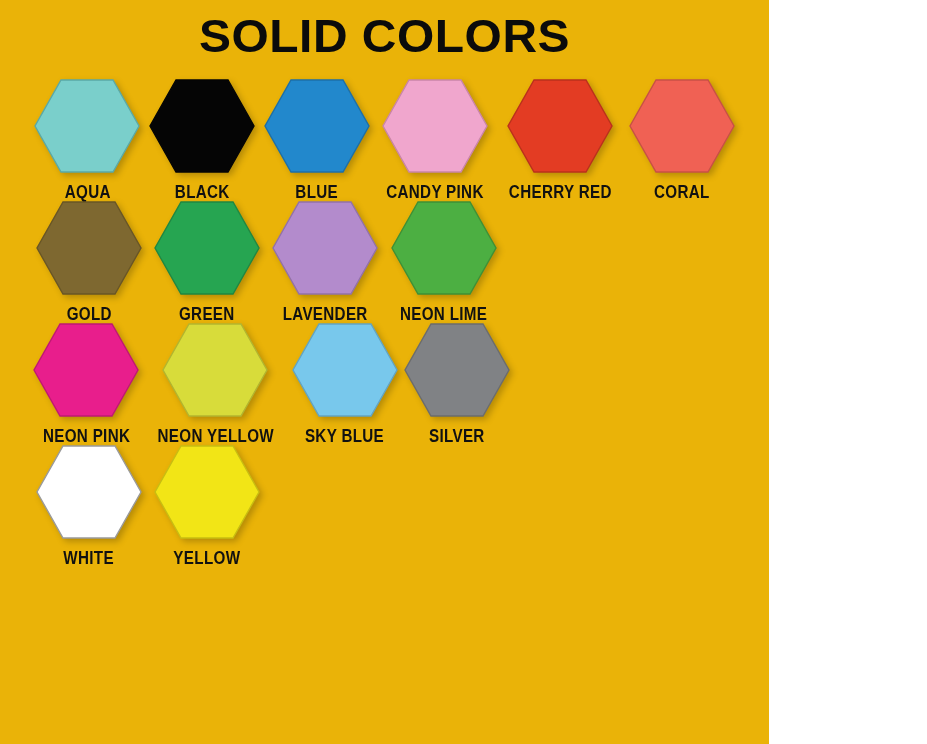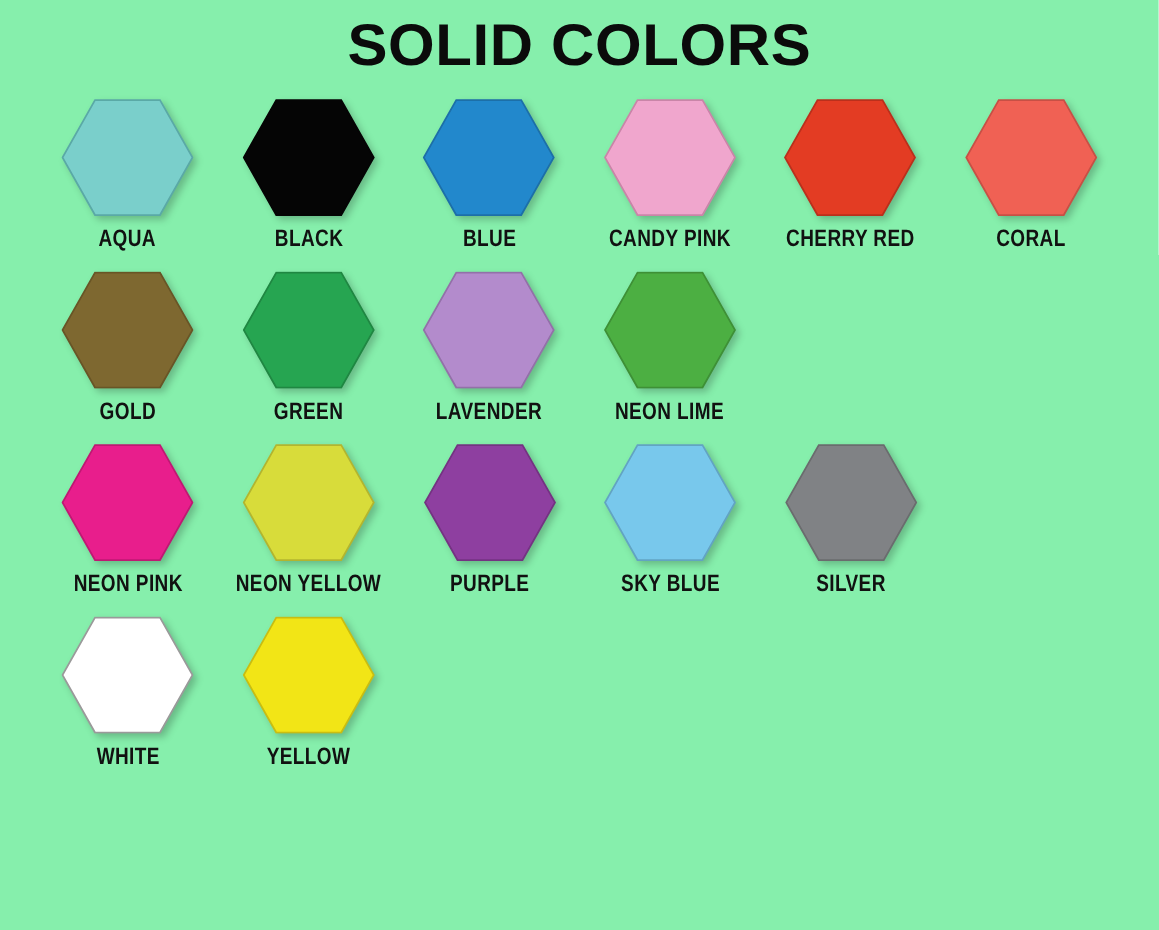--- a/index.html
+++ b/index.html
@@ -8,23 +8,23 @@
   html, body {
     width: 927px;
     height: 744px;
     background: #ffffff;
     font-family: "Liberation Sans", sans-serif;
     overflow: hidden;
   }
 
   .page {
     position: relative;
-    width: 927px;
+    width: 769px;
     height: 744px;
-    background: #86efac;
+    background: #eab308;
   }
 
   
   .title {
     text-align: center;
     font-family: "Liberation Sans", sans-serif;
     font-weight: bold;
     font-size: 47px;
     letter-spacing: 0.5px;
     color: #0b0b0b;
@@ -32,21 +32,20 @@
     line-height: 1.15;
     transform: scaleX(1.02);
   }
 
   
   .swatch-grid {
     margin-top: 16px;
     padding: 0 30px 0 30px;
     display: flex;
     flex-direction: column;
-    row-gap: 16px;
   }
 
   .swatch-row {
     display: grid;
     grid-template-columns: repeat(6, 1fr);
     column-gap: 0px;
   }
 
   .swatch {
     display: flex;
@@ -187,28 +186,20 @@
           <div class="hex-wrap">
             <svg class="hex" viewBox="0 0 106 94" preserveAspectRatio="none">
               <polygon points="27,1 79,1 105,47 79,93 27,93 1,47" fill="#D8DC3A" stroke="#B2B52F" stroke-width="1.4" stroke-linejoin="miter"></polygon>
             </svg>
           </div>
           <div class="swatch-label">NEON YELLOW</div>
         </div>
         <div class="swatch">
           <div class="hex-wrap">
             <svg class="hex" viewBox="0 0 106 94" preserveAspectRatio="none">
-              <polygon points="27,1 79,1 105,47 79,93 27,93 1,47" fill="#8E3FA0" stroke="#743382" stroke-width="1.4" stroke-linejoin="miter"></polygon>
-            </svg>
-          </div>
-          <div class="swatch-label">PURPLE</div>
-        </div>
-        <div class="swatch">
-          <div class="hex-wrap">
-            <svg class="hex" viewBox="0 0 106 94" preserveAspectRatio="none">
               <polygon points="27,1 79,1 105,47 79,93 27,93 1,47" fill="#78C8EC" stroke="#62A4C2" stroke-width="1.4" stroke-linejoin="miter"></polygon>
             </svg>
           </div>
           <div class="swatch-label">SKY BLUE</div>
         </div>
         <div class="swatch">
           <div class="hex-wrap">
             <svg class="hex" viewBox="0 0 106 94" preserveAspectRatio="none">
               <polygon points="27,1 79,1 105,47 79,93 27,93 1,47" fill="#808285" stroke="#6A6C6E" stroke-width="1.4" stroke-linejoin="miter"></polygon>
             </svg>

